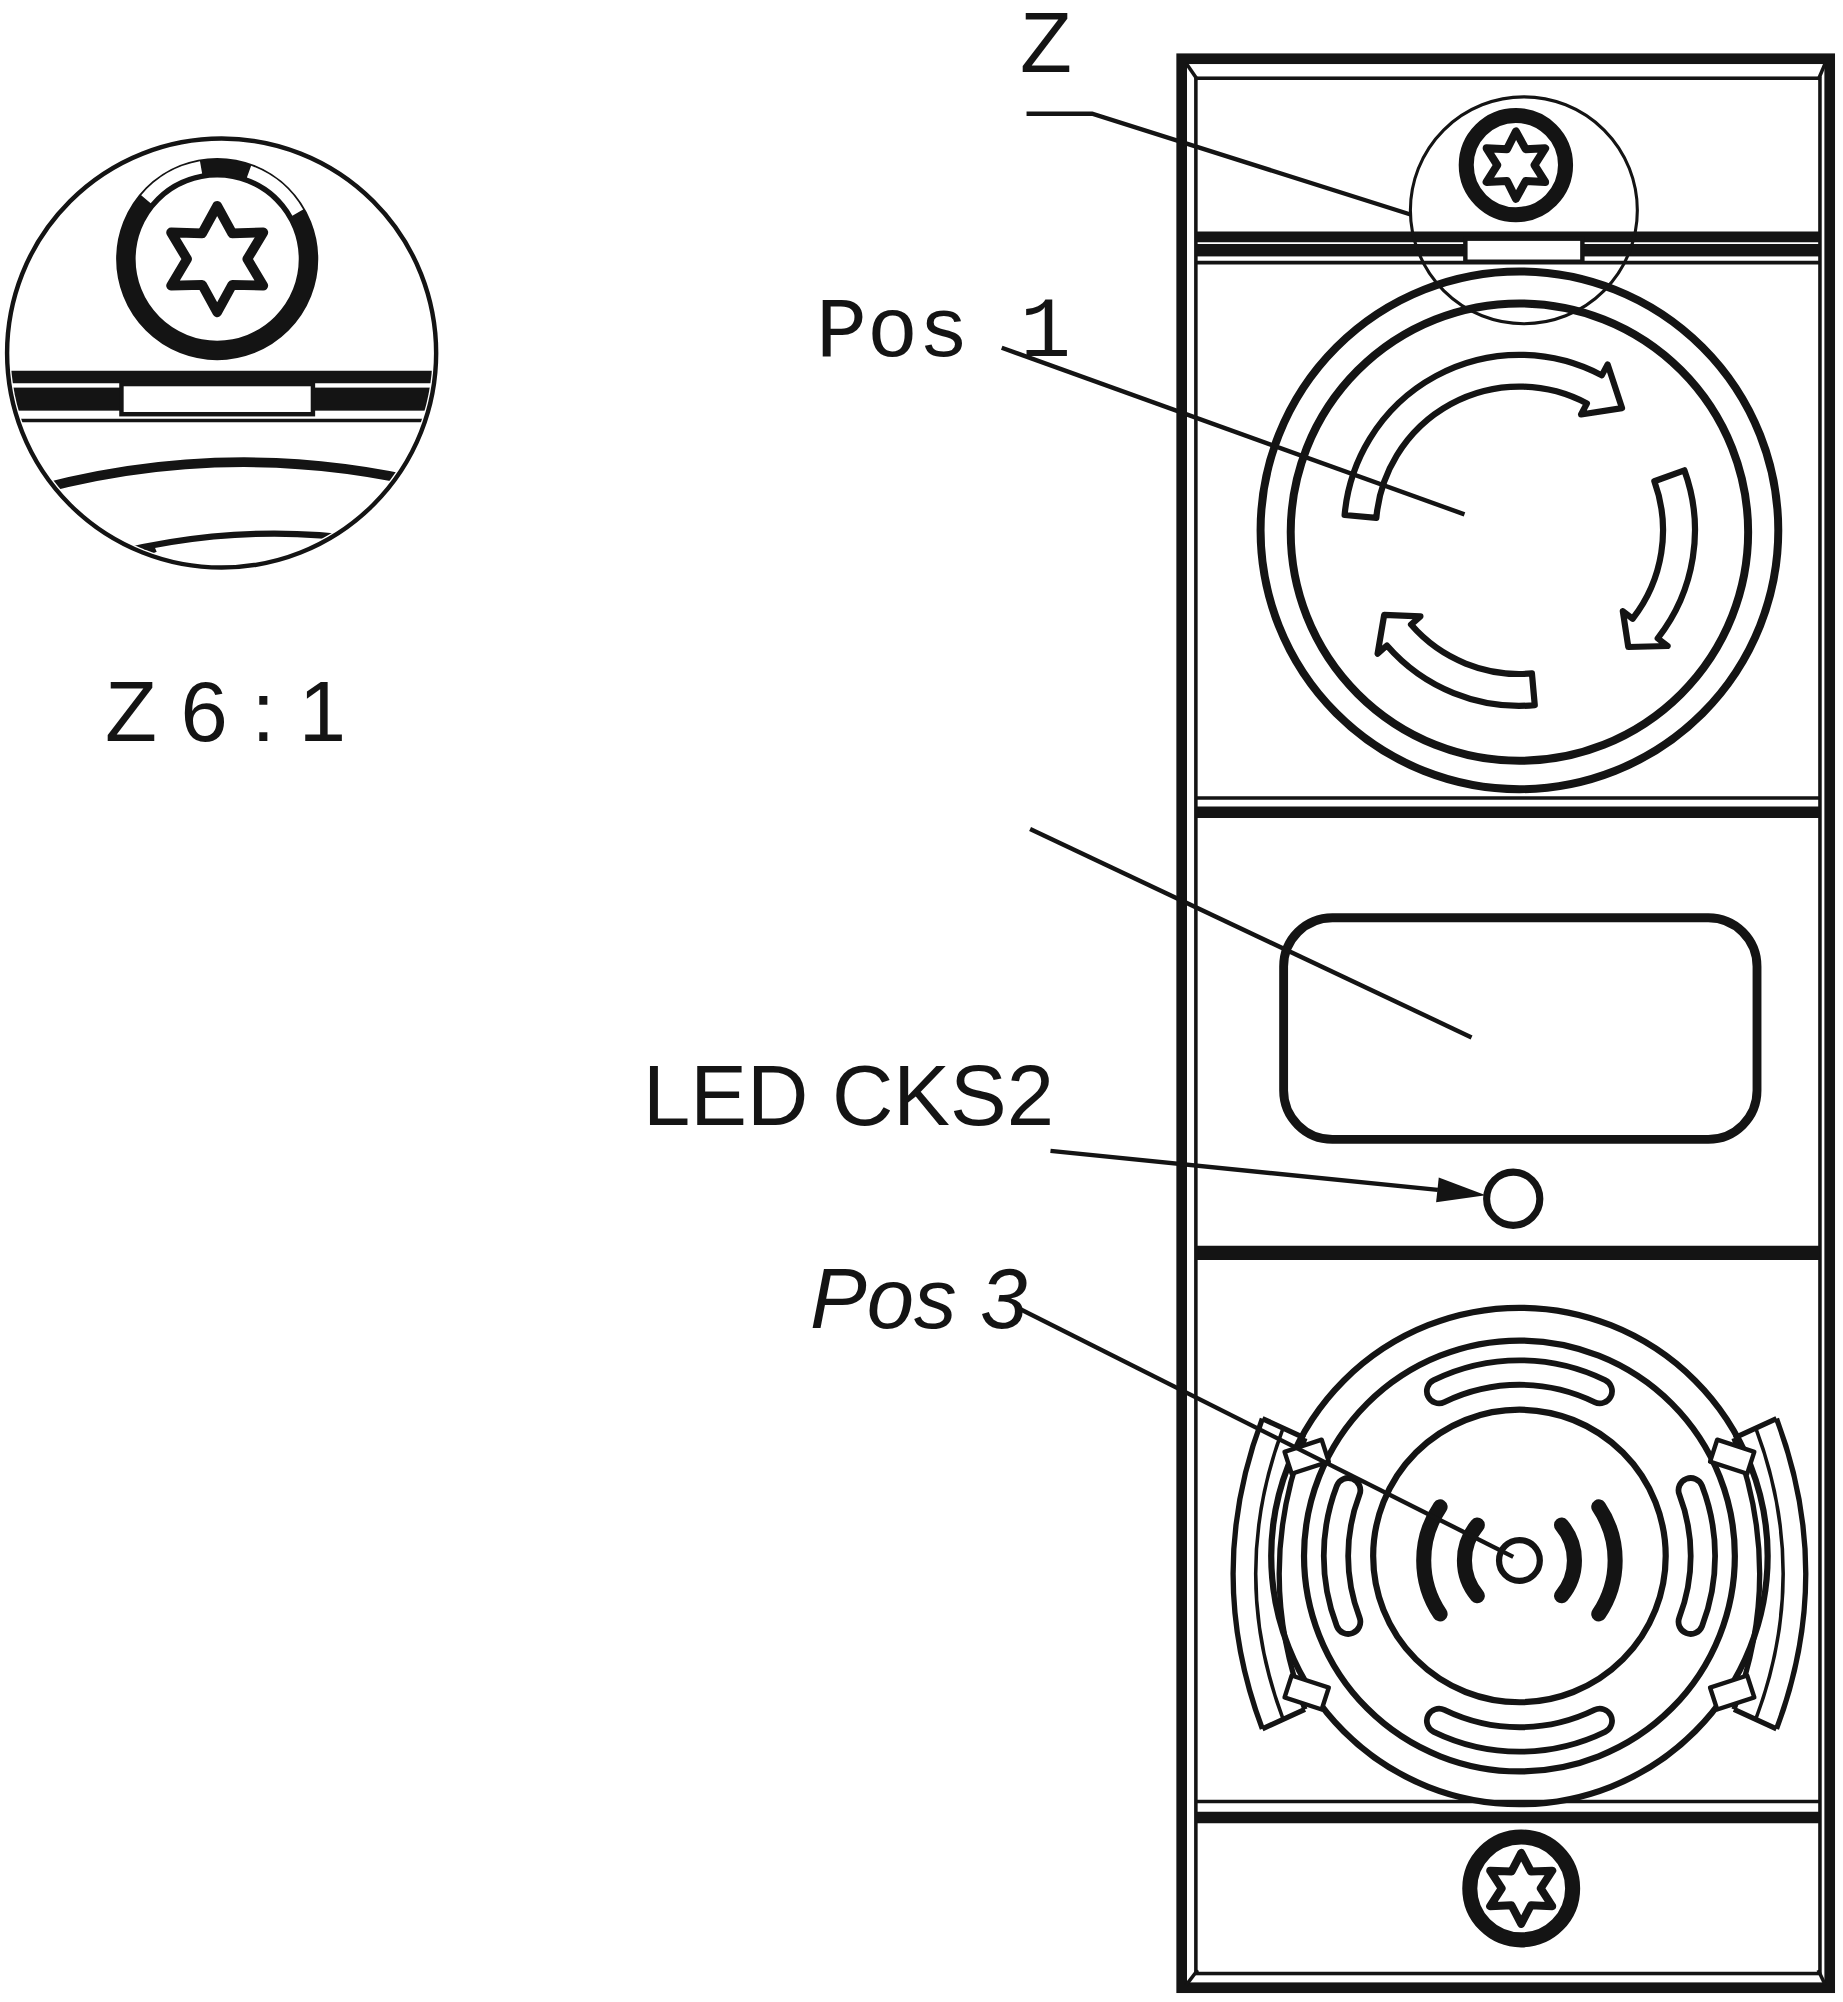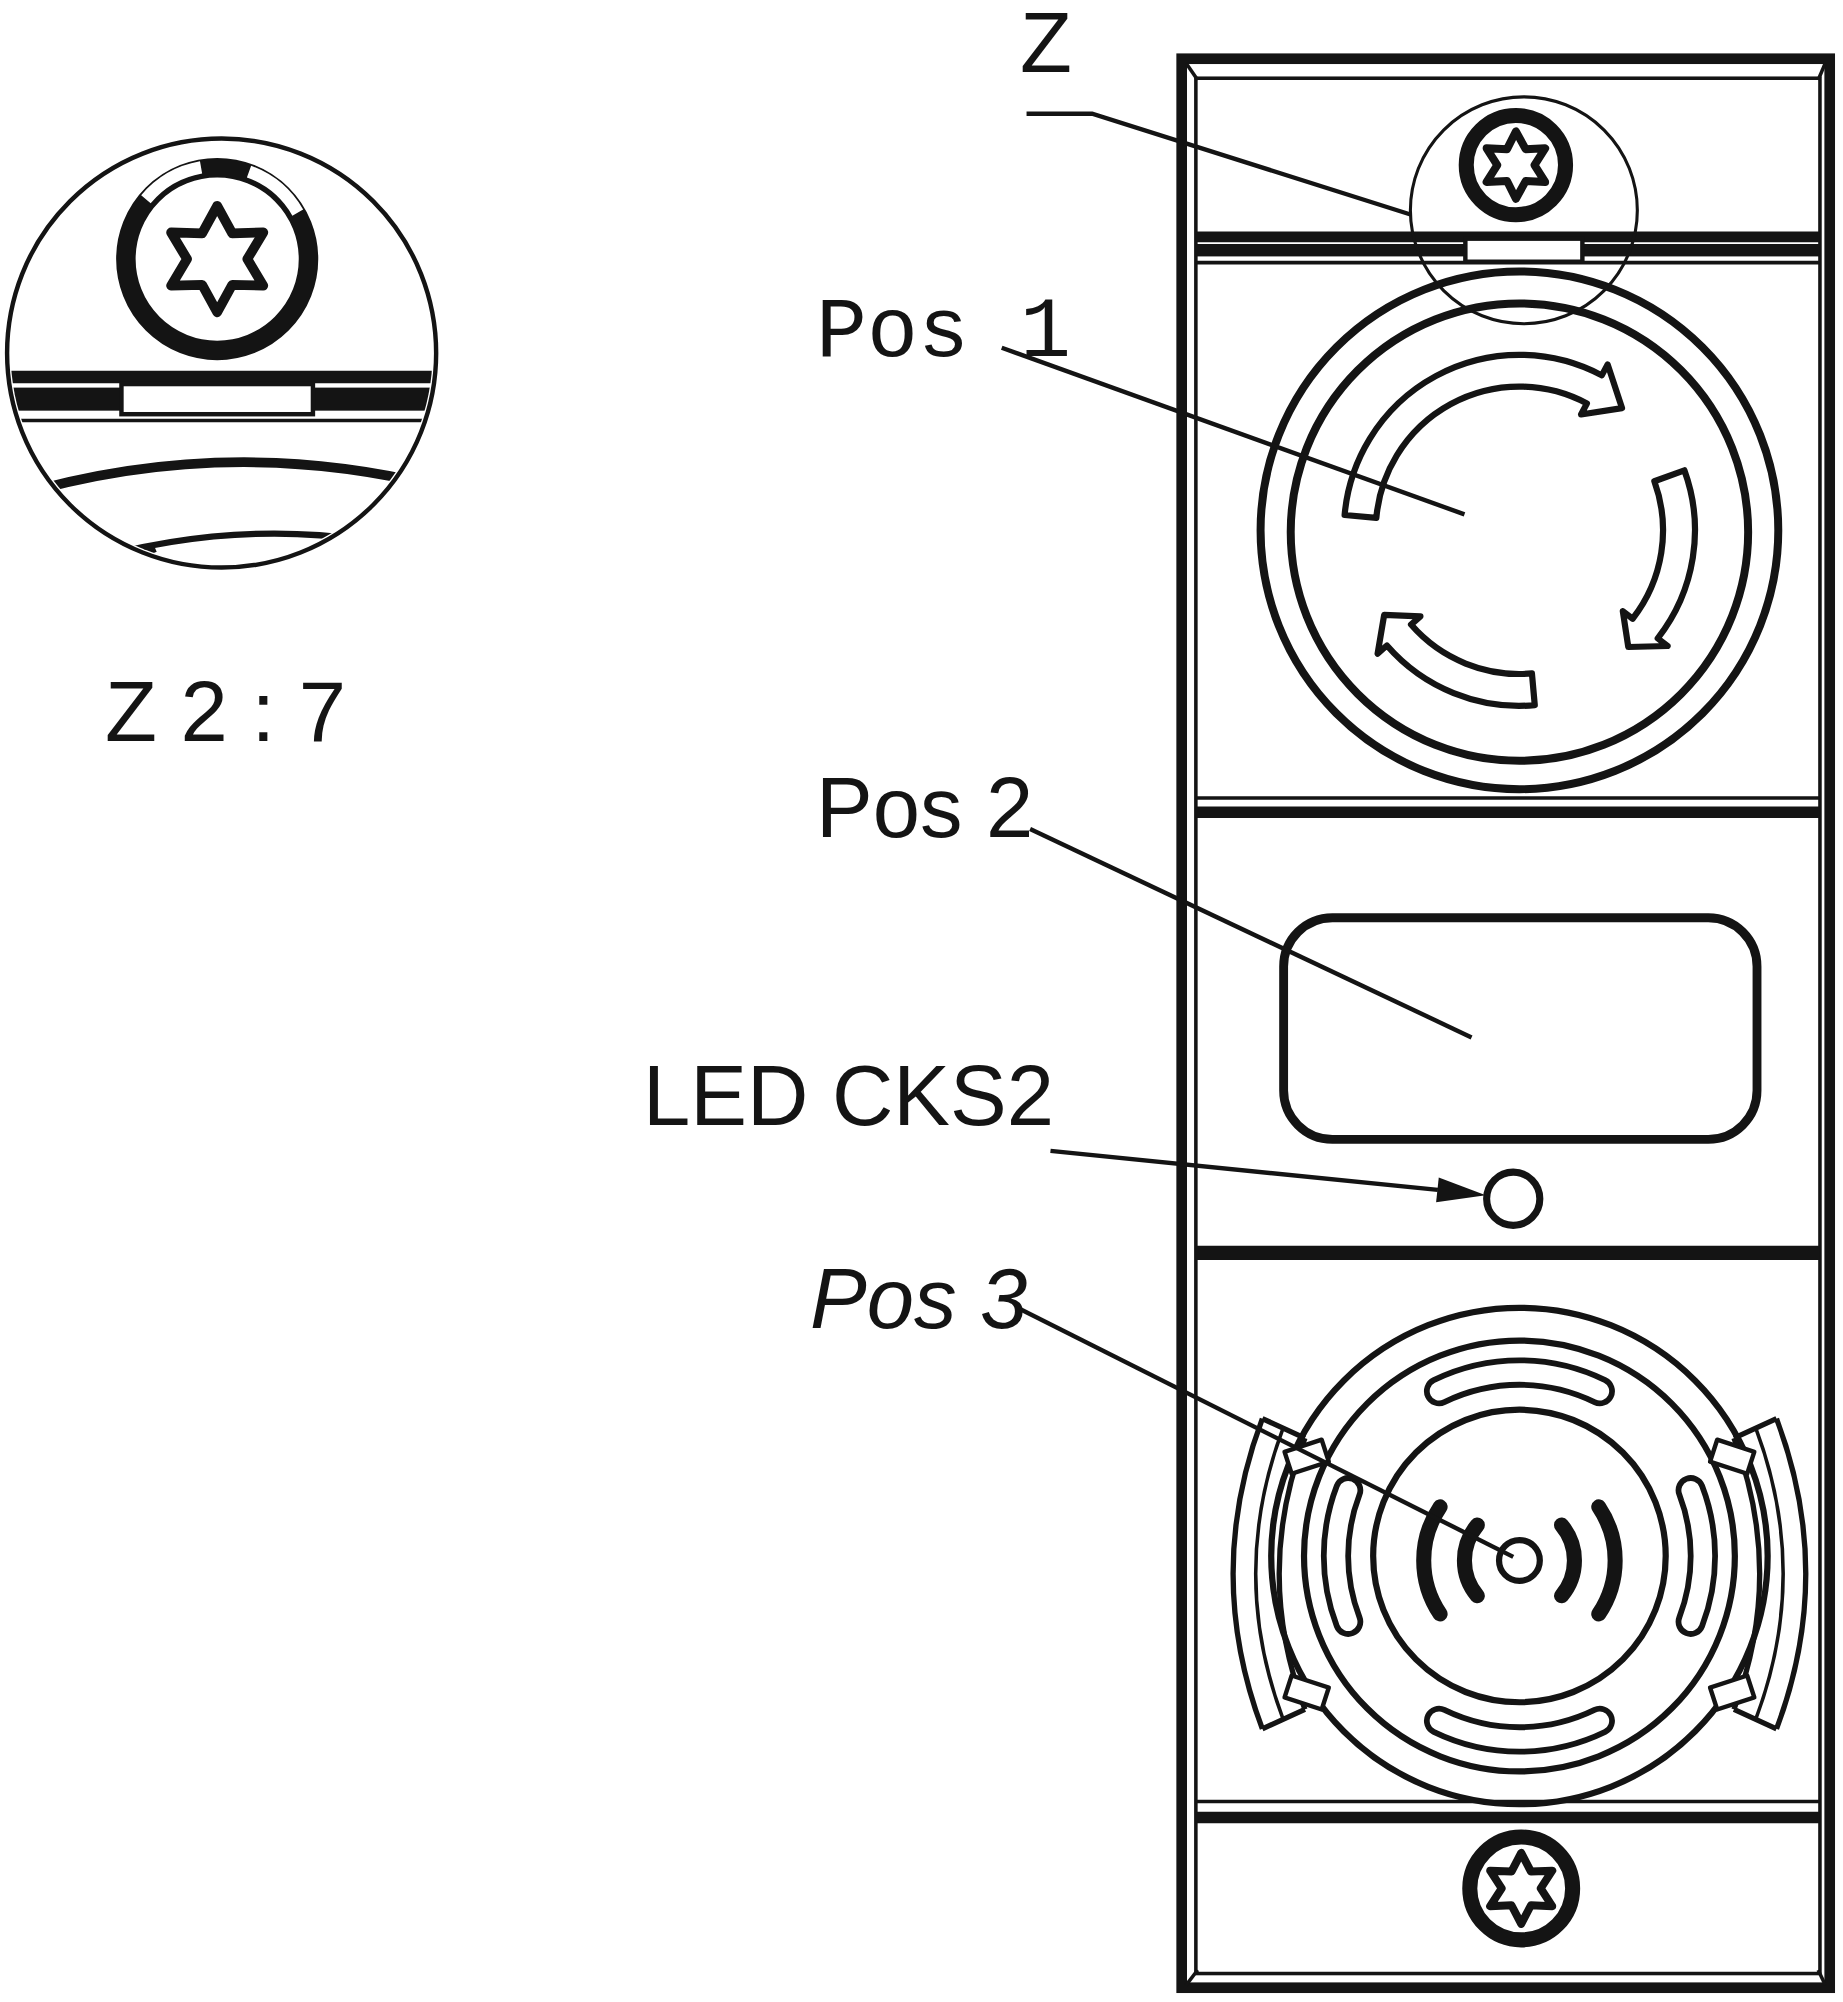--- a/index.html
+++ b/index.html
@@ -165,22 +165,21 @@
       <path d="M 1146 1474 L 1707 1756"></path>
       <path d="M 1185 1298 L 1622 1342"></path>
       <polygon points="1676,1348 1620,1356 1623,1328" fill="#141414" stroke="none"></polygon>
     </g>
   </svg>
 
   <div class="lbl" style="left:1020px; top:0px;">Z</div>
 
   <div class="lbl" style="left:816px; top:291px;font-family:Liberation Mono, monospace;">Pos 1</div>
 
-  <div class="lbl" style="left:816px; top:765px;">Pos 2</div>
 
   <div class="lbl" style="left:643px; top:1053px;">LED CKS2</div>
 
   <div class="lbl" style="left:810px; top:1256px;font-style:italic;">Pos 3</div>
 
-  <div class="lbl" style="left:105px; top:669px;">Z  2 : 7</div>
+  <div class="lbl" style="left:105px; top:669px;">Z  6 : 1</div>
 
 </div>
 
 
 </body></html>

